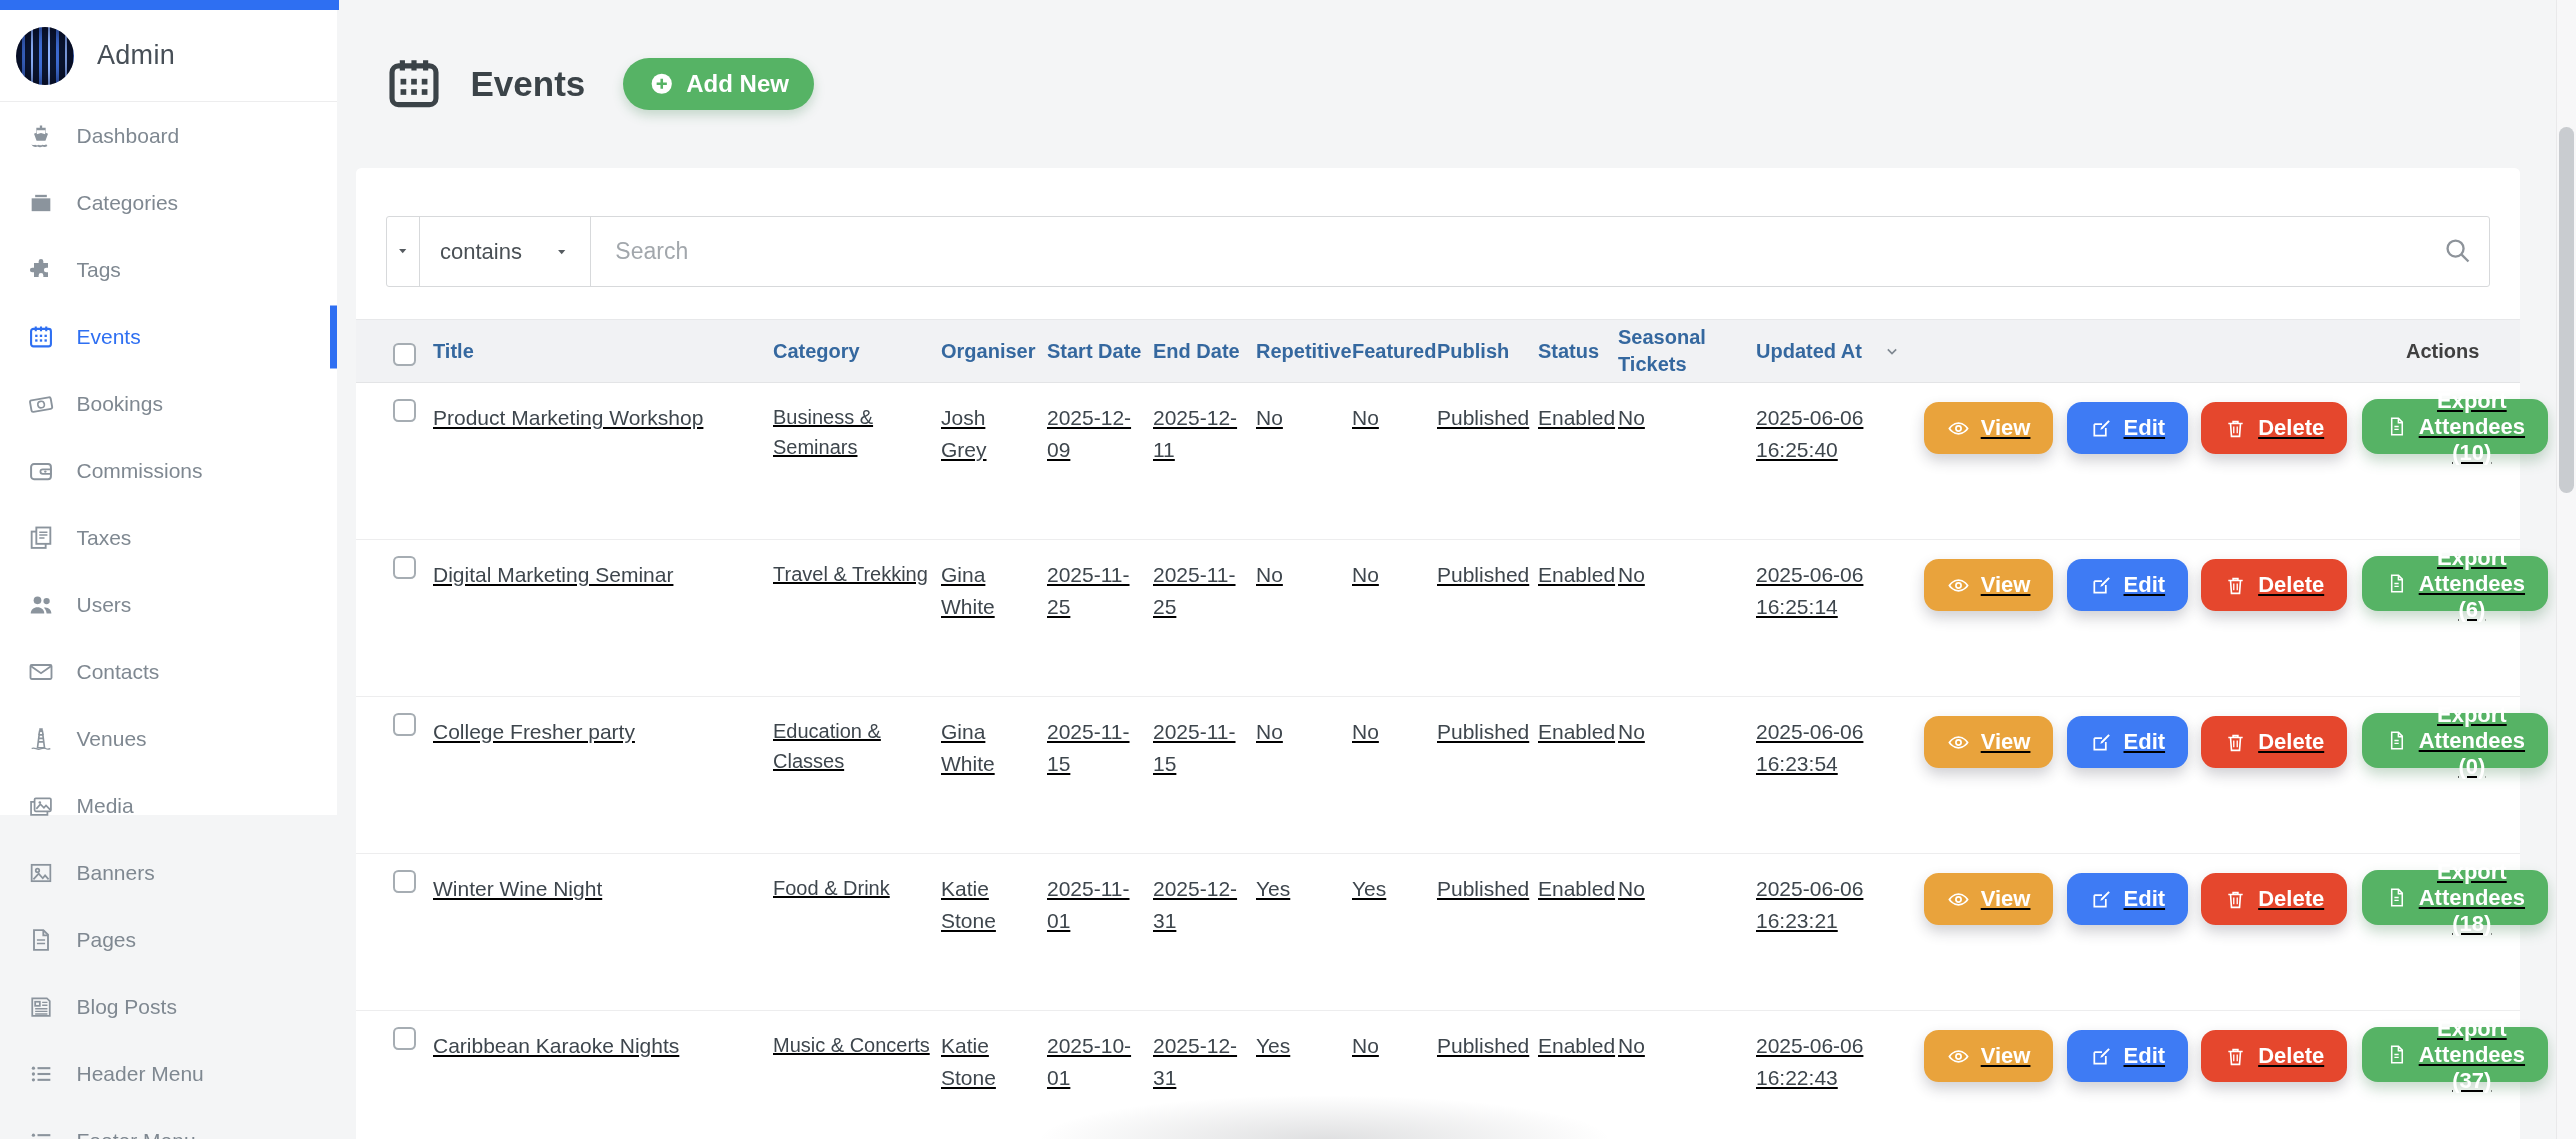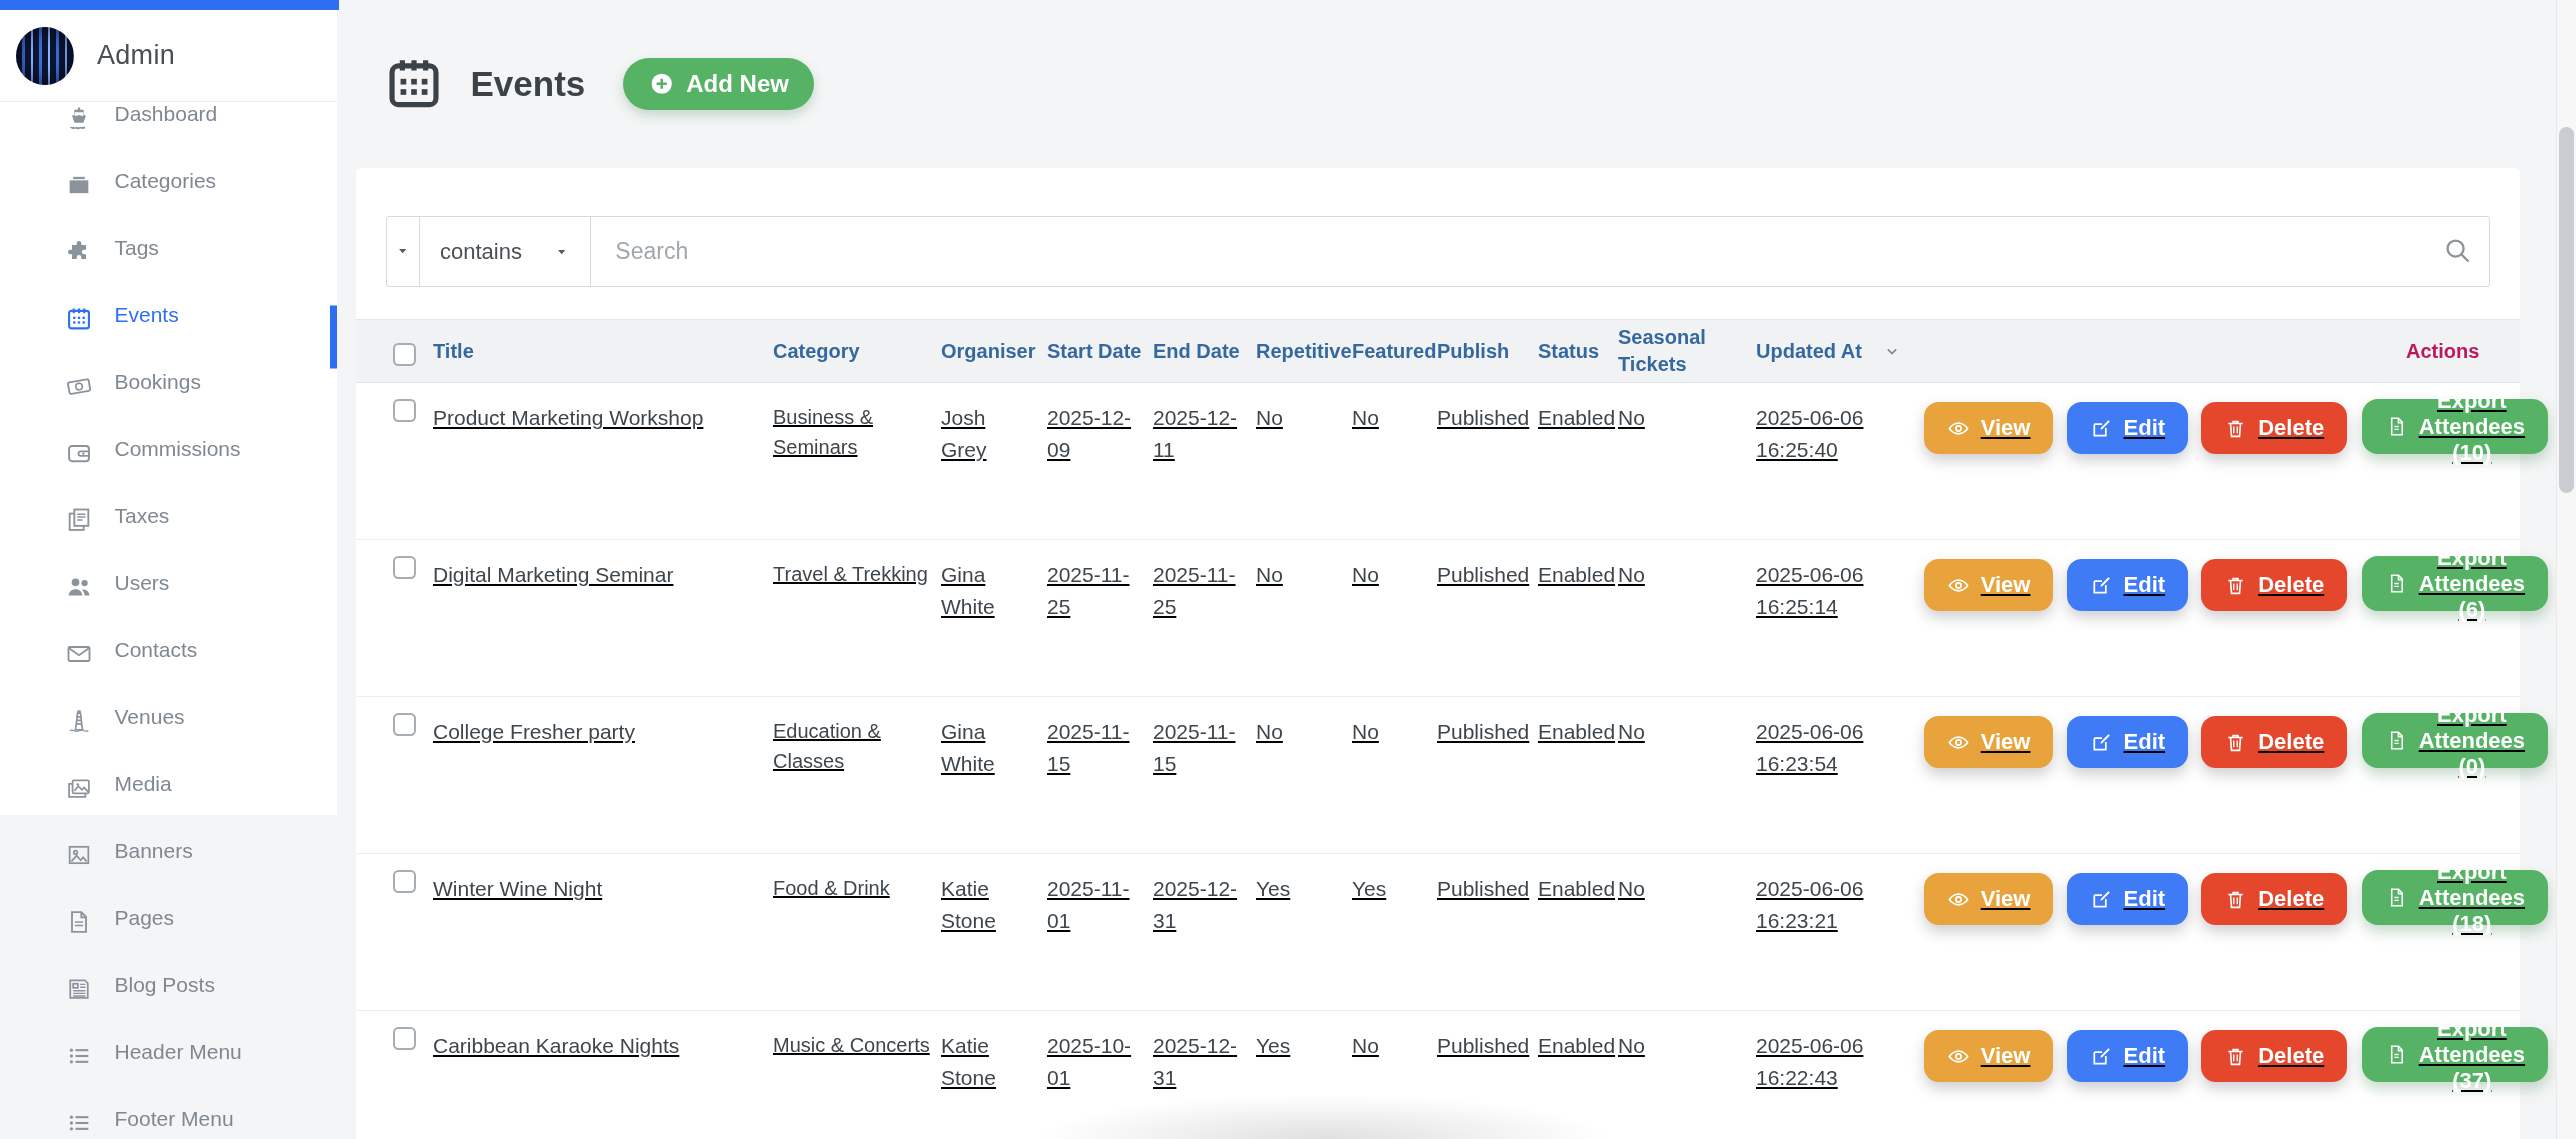--- a/index.html
+++ b/index.html
@@ -9,21 +9,21 @@
   
   .topbar { position:absolute; left:0; top:0; width:339px; height:10px; background:#2e6ff2; z-index:5; }
   .sidebar { position:absolute; left:0; top:0; width:337px; height:815px; background:#ffffff; z-index:4; }
   .side-head { height:101px; display:flex; align-items:center; padding:10px 0 0 16px; }
   .avatar { width:58px; height:58px; border-radius:50%; overflow:hidden;
     background:repeating-linear-gradient(90deg,#0b1631 0 6px,#3f6fd8 6px 9.4px,#0b1631 9.4px 14.8px,#8fb4ff 14.8px 17px);
     box-shadow:inset 0 0 20px rgba(0,0,20,.65); flex:0 0 auto; }
   .brand { font-size:27px; color:#474f57; margin-left:23px; letter-spacing:0.3px; }
   .side-div { height:1.3px; background:#ededee; }
   .nav { list-style:none; }
-  .nav-item { position:relative; height:67px; display:flex; padding-left:25.5px; cursor:pointer;margin-left:38px; }
+  .nav-item { position:relative; height:67px; display:flex; align-items:center; padding-left:25.5px; cursor:pointer; }
   .nav-icon { width:31px; height:31px; color:#8b949d; display:flex; align-items:center; justify-content:center; flex:0 0 auto; }
   .nav-icon svg { width:28px; height:28px; }
   .nav-label { margin-left:20px; font-size:21px; color:#7f8891; }
   .nav-item.active .nav-label, .nav-item.active .nav-icon { color:#2e6ff2; }
   .nav-item.active::after { content:""; position:absolute; right:0; top:50%; transform:translateY(-50%);
     width:6.7px; height:63px; background:#2e6ff2; }
 
   
   .main { position:absolute; left:337px; top:0; right:20px; bottom:0; }
   .page-head { display:flex; align-items:center; height:168px; padding-left:46px; }
@@ -54,21 +54,21 @@
     display:flex; align-items:center; justify-content:center; cursor:pointer; }
   .search-btn svg { width:31px; height:31px; }
 
   
   .grid { display:grid;
     grid-template-columns:40px 340px 168px 106px 106px 103px 96px 85px 101px 80px 138px 168px 1fr;
     padding:0 30px 0 37px; }
   .thead { margin-top:32px; background:#f1f2f4; border-top:1.3px solid #e7e8ea; border-bottom:1.3px solid #e3e4e6;
     min-height:64px; align-items:center; }
   .th { font-size:20px; font-weight:bold; color:#35689f; padding-right:10.7px; line-height:1.35; }
-  .th-actions { text-align:right; color:#be185d; }
+  .th-actions { text-align:right; color:#404040; }
   .th-updated { display:flex; align-items:center; gap:20px; }
   .sort-caret { color:#7f8891; display:flex; cursor:pointer; }
   .sort-caret svg { width:20px; height:20px; }
 
   .trow { min-height:157px; border-bottom:1.3px solid #ededee; align-items:start;text-decoration:underline; }
   .cell { font-size:21px; color:#3e464d; padding-top:19px; line-height:1.5; }
   .c-check { padding-top:16px; }
   input[type="checkbox"] { appearance:none; -webkit-appearance:none; width:23px; height:23px;
     border:2px solid #a6adb3; border-radius:5.4px; background:#fff; cursor:pointer; }
   .c-title { padding-right:13.4px; }

